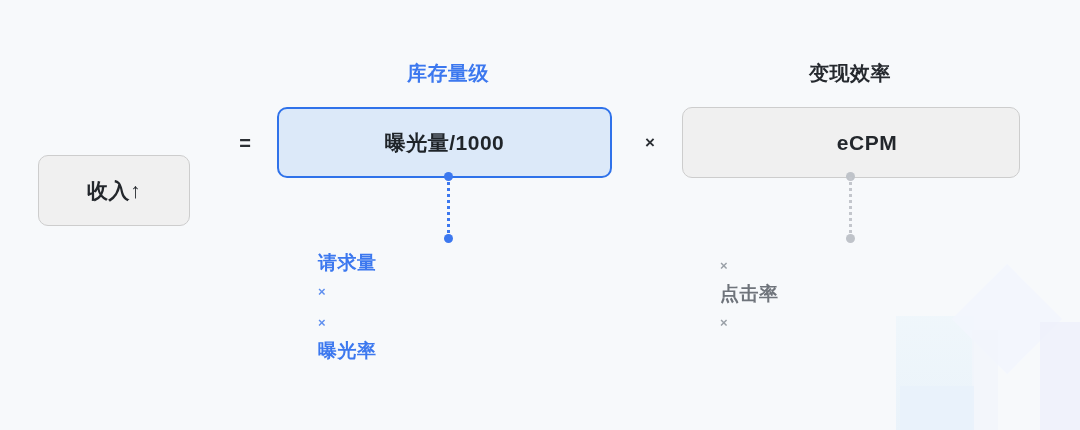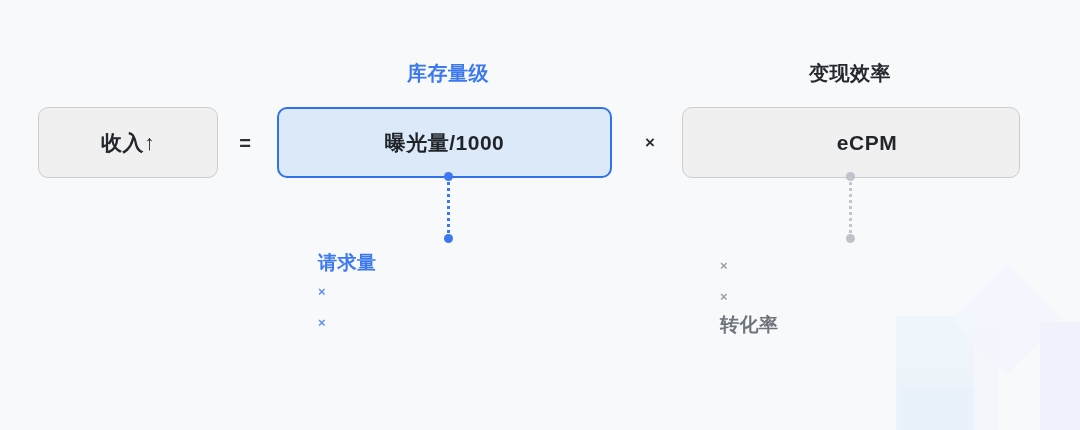--- a/index.html
+++ b/index.html
@@ -93,21 +93,21 @@
     background: #f0f0f0;
     border: 1.5px solid #cdcdcd;
   }
   .fbox-grey .fbox-label { color: #23272c; }
   .fbox-blue {
     background: #dce9f9;
     border: 2px solid #2f72ea;
   }
   .fbox-blue .fbox-label { color: #1f2429; }
 
-  #box-revenue { left: 38px;  width: 180px; }
+  #box-revenue { left: 38px;  width: 152px; margin-top: 48px; }
   #box-impressions { left: 277px; width: 335px; }
   #box-ecpm { left: 682px; width: 338px; padding-left: 32px; }
 
   .operator {
     position: absolute;
     font-size: 20px;
     font-weight: bold;
     color: #2b2f34;
     transform: translate(-50%, -50%);
     white-space: nowrap;
@@ -218,21 +218,22 @@
   <div id="connector-monetization" class="connector">
     <span class="dot dot-top"></span>
     <span class="dline"></span>
     <span class="dot dot-bottom"></span>
   </div>
 
   <div id="stack-inventory" class="factor-stack">
     <div class="factor-term">请求量</div>
     <div class="factor-op">×</div>
     <div class="factor-op">×</div>
+    <div class="factor-term">曝光率</div>
   </div>
 
   <div id="stack-monetization" class="factor-stack">
     <div class="factor-op">×</div>
-    <div class="factor-op">×</div>
-    <div class="factor-term">转化率</div>
+    <div class="factor-term">点击率</div>
+    <div class="factor-op">×</div>
   </div>
 
 </div>
 
 </body></html>

